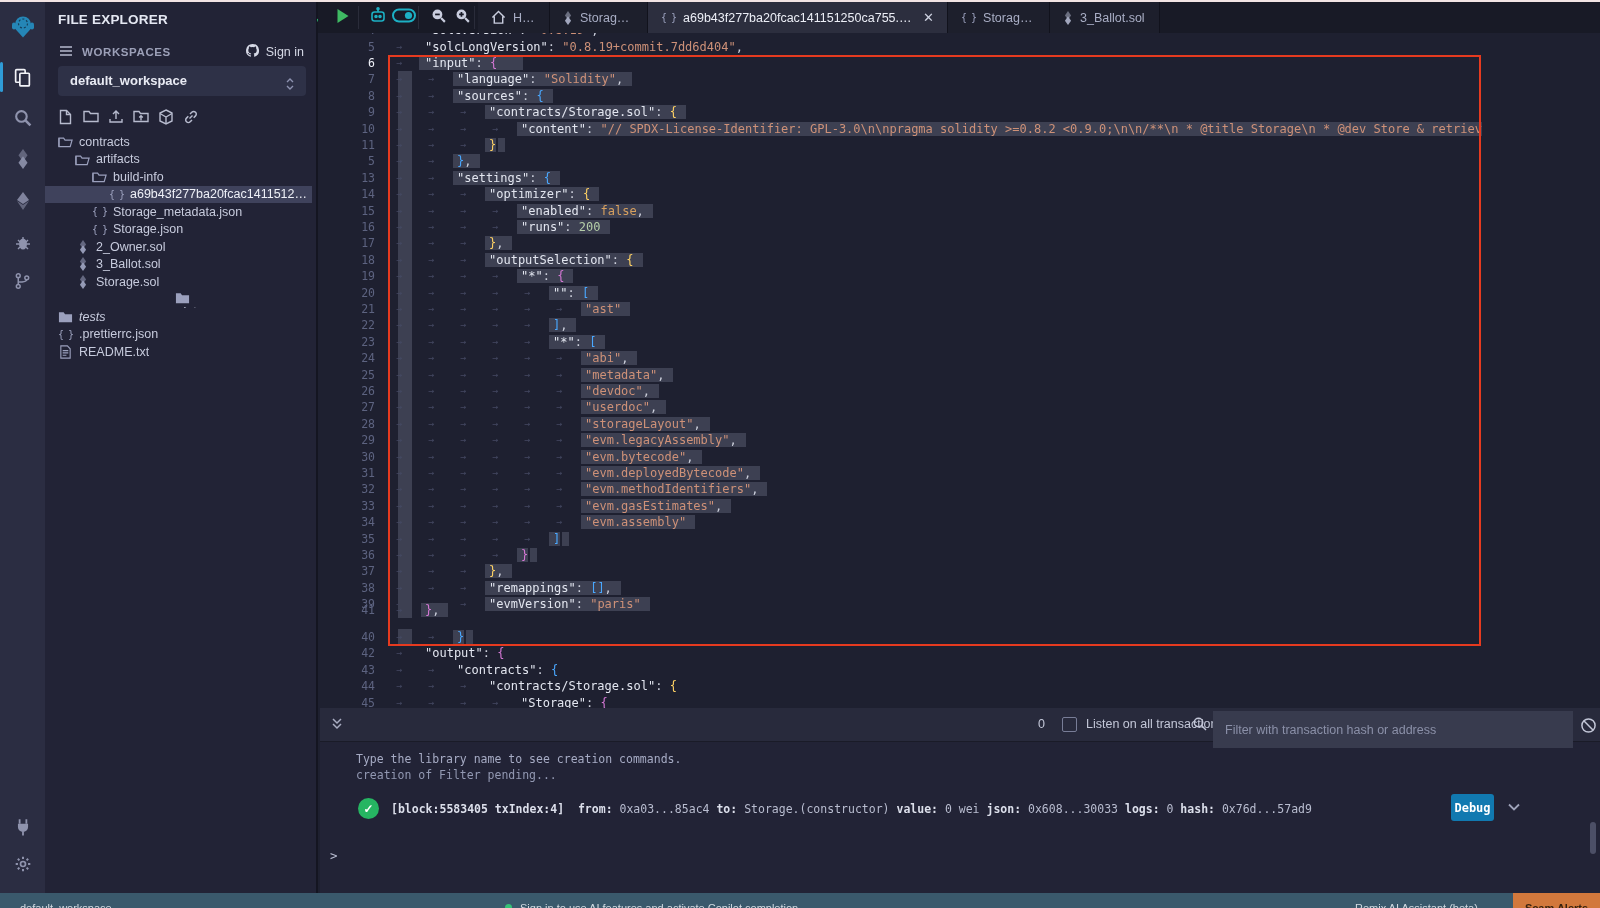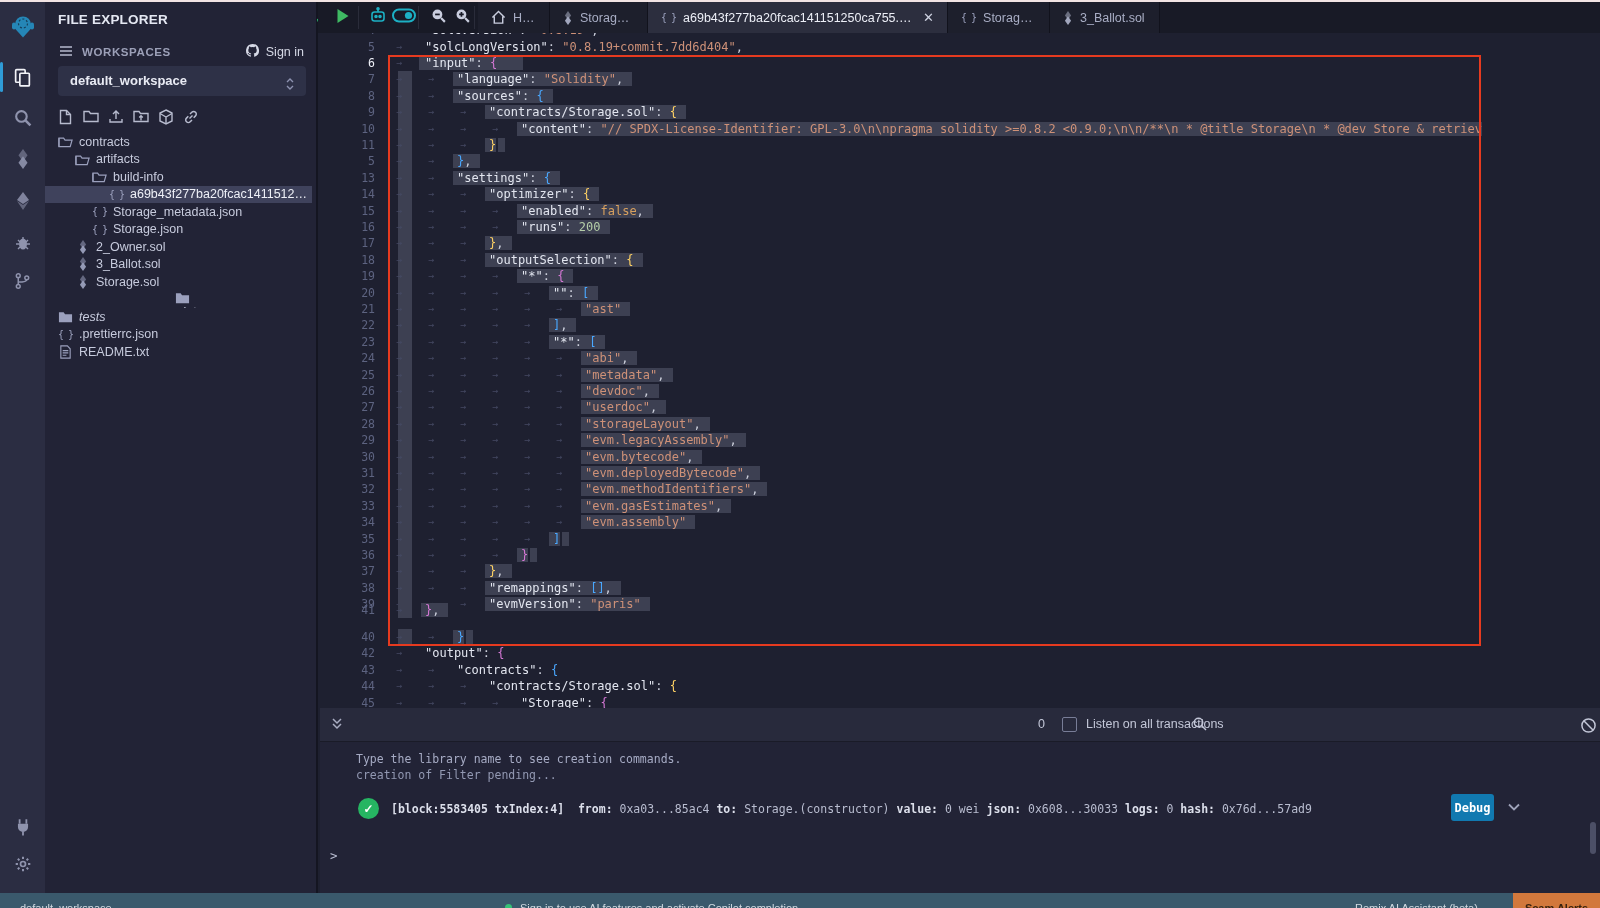--- a/index.html
+++ b/index.html
@@ -491,20 +491,21 @@
             <path d="M3 2l4 4 4-4M3 7l4 4 4-4" stroke="currentColor" stroke-width="1.5" fill="none"></path>
           </svg></span>
       <span class="tcount">0</span>
       <span class="tcheck"></span>
       <span class="tlisten">Listen on all transactions</span>
       <span class="tsearch">
         <svg width="16" height="16" viewBox="0 0 16 16">
             <circle cx="6.5" cy="6.5" r="4.2" stroke="currentColor" stroke-width="1.5" fill="none"></circle>
             <path d="M9.8 9.8L14 14" stroke="currentColor" stroke-width="1.5"></path>
           </svg></span>
+      <input id="tfilter" placeholder="Filter with transaction hash or address" style="">
       <span class="tban">
         <svg width="17" height="17" viewBox="0 0 16 16">
             <circle cx="8" cy="8" r="6.2" stroke="currentColor" stroke-width="1.4" fill="none"></circle>
             <path d="M3.8 3.8l8.4 8.4" stroke="currentColor" stroke-width="1.4"></path>
           </svg></span>
     </div>
     <div class="tline" style="top:44px;">Type the library name to see creation commands.</div>
     <div class="tline" style="top:60px;color:#9298b2;">creation of Filter pending...</div>
     <div class="txrow">
       <span class="txcheck">✓</span>

